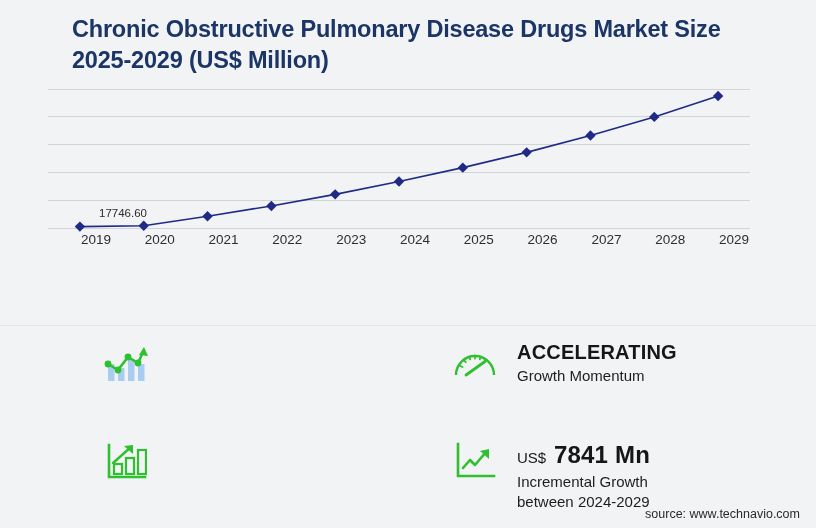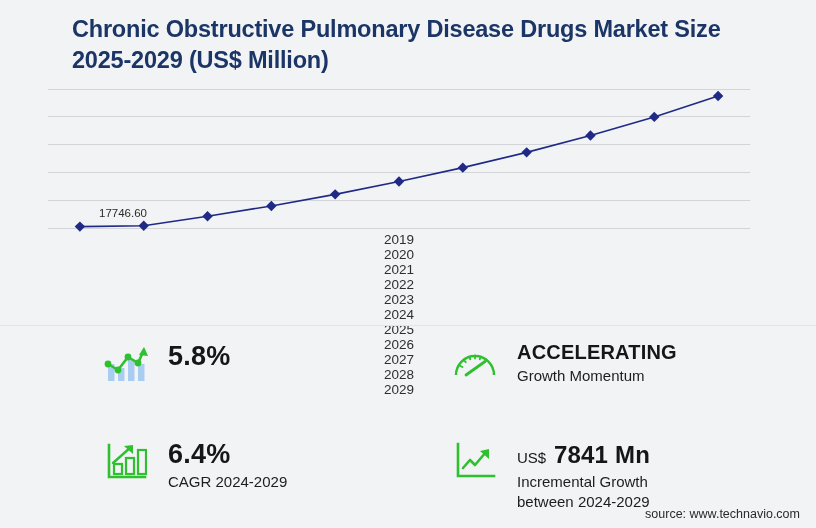--- a/index.html
+++ b/index.html
@@ -67,25 +67,24 @@
   }
   .point-label {
     position: absolute;
     font-size: 11.5px;
     color: #2b2b2b;
     white-space: nowrap;
     transform: translate(-50%, -100%);
   }
   .xaxis {
     position: absolute;
-    left: 48px;
+    left: 64px;
     top: 150px;
     width: 702px;
     display: flex;
-    flex-direction: column;
   }
   .xtick {
     flex: 1 1 0;
     text-align: center;
     font-size: 13.5px;
     color: #2e2e2e;
   }
 
   
   .divider {
@@ -231,21 +230,20 @@
           <rect x="35" y="21" width="6.5" height="17" fill="#a9cdf0"></rect>
           <polyline points="5,21 15,27 25,14 35,20 41,7" fill="none" stroke="#2fc02f" stroke-width="2.6" stroke-linejoin="round" stroke-linecap="round"></polyline>
           <polygon points="41,4 45,13 36,12" fill="#2fc02f"></polygon>
           <circle cx="5" cy="21" r="3.4" fill="#2fc02f"></circle>
           <circle cx="15" cy="27" r="3.4" fill="#2fc02f"></circle>
           <circle cx="25" cy="14" r="3.4" fill="#2fc02f"></circle>
           <circle cx="35" cy="20" r="3.4" fill="#2fc02f"></circle>
         </svg>
       </div>
       <div class="stat-body">
-        <div class="stat-primary">5.8%</div>
       </div>
     </div>
 
     <div class="stat">
       <div class="stat-icon">
         <svg width="46" height="40" viewBox="0 0 46 40">
           <path d="M4 32 A19 19 0 0 1 42 32" fill="none" stroke="#2fc02f" stroke-width="2.4"></path>
           <g stroke="#2fc02f" stroke-width="1.8" stroke-linecap="round">
             <line x1="7.5" y1="22.5" x2="10.5" y2="24"></line>
             <line x1="11.5" y1="17" x2="13.8" y2="19.2"></line>
@@ -267,24 +265,20 @@
       <div class="stat-icon">
         <svg width="42" height="40" viewBox="0 0 42 40">
           <polyline points="4,4 4,36 40,36" fill="none" stroke="#2fc02f" stroke-width="2.6" stroke-linecap="square"></polyline>
           <rect x="9" y="23" width="8" height="10" fill="none" stroke="#2fc02f" stroke-width="2.2"></rect>
           <rect x="21" y="17" width="8" height="16" fill="none" stroke="#2fc02f" stroke-width="2.2"></rect>
           <rect x="33" y="9" width="8" height="24" fill="none" stroke="#2fc02f" stroke-width="2.2"></rect>
           <line x1="8" y1="22" x2="26" y2="6" stroke="#2fc02f" stroke-width="2.4" stroke-linecap="round"></line>
           <polygon points="28,4 28,13 19,5" fill="#2fc02f"></polygon>
         </svg>
       </div>
-      <div class="stat-body">
-        <div class="stat-primary">6.4%</div>
-        <div class="stat-secondary">CAGR 2024-2029</div>
-      </div>
     </div>
 
     <div class="stat">
       <div class="stat-icon">
         <svg width="42" height="40" viewBox="0 0 42 40">
           <polyline points="4,3 4,35 40,35" fill="none" stroke="#2fc02f" stroke-width="2.6" stroke-linecap="square"></polyline>
           <polyline points="9,27 16,19 21,24 32,11" fill="none" stroke="#2fc02f" stroke-width="2.6" stroke-linejoin="round" stroke-linecap="round"></polyline>
           <polygon points="35,8 35,18 26,10" fill="#2fc02f"></polygon>
         </svg>
       </div>

